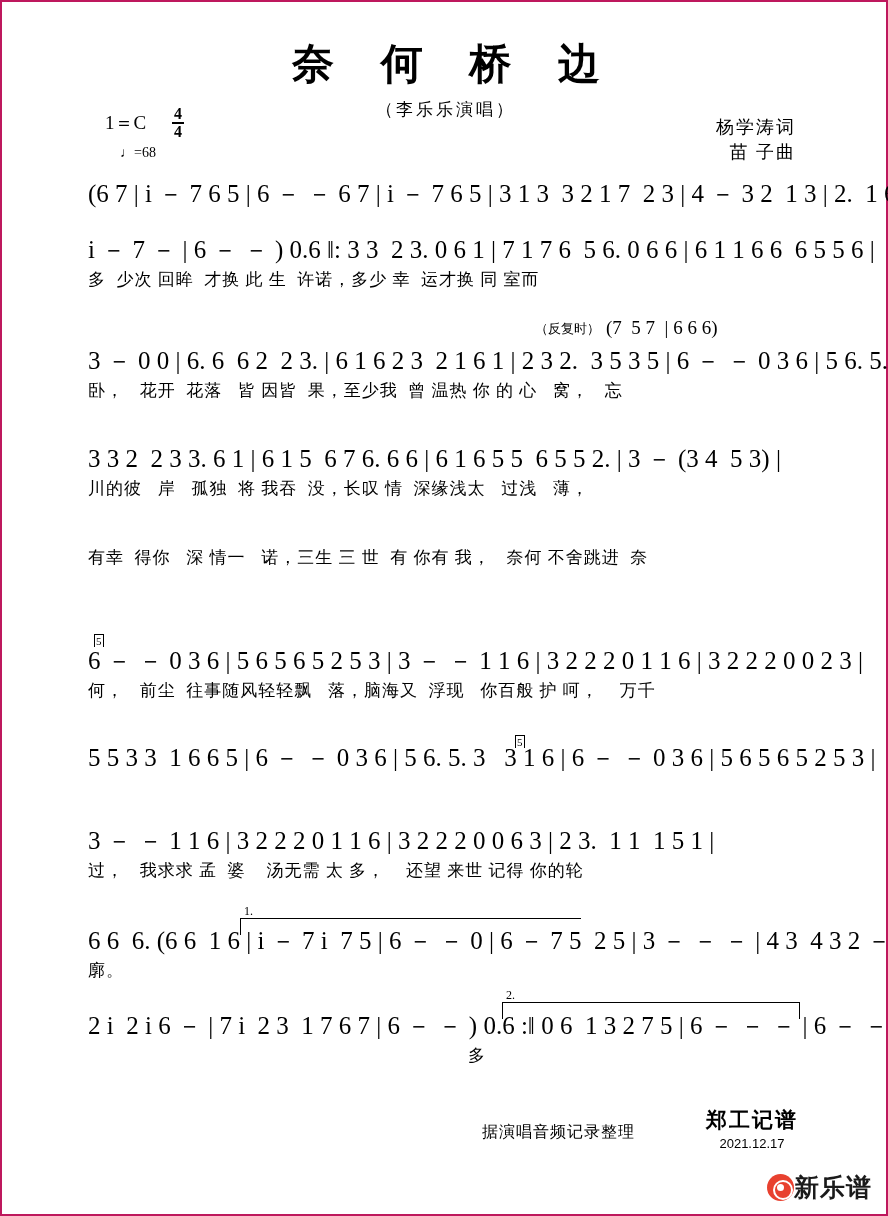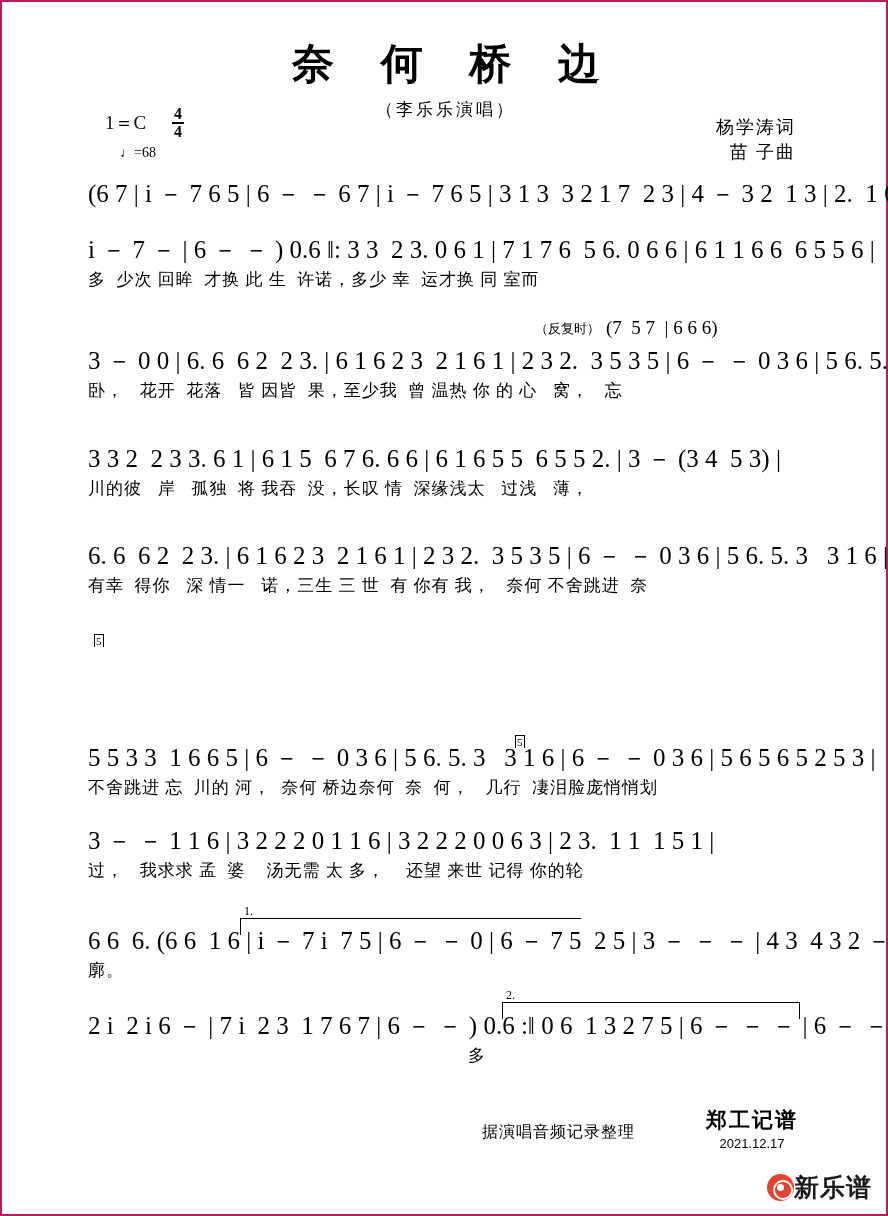--- a/index.html
+++ b/index.html
@@ -227,30 +227,32 @@
     <div class="notes">3 － 0 0 | 6. 6  6 2  2 3. | 6 1 6 2 3  2 1 6 1 | 2 3 2.  3 5 3 5 | 6 － － 0 3 6 | 5 6. 5. 3   3 1 6 |</div>
     <div class="lyrics">卧，   花开  花落   皆 因皆  果，至少我  曾 温热 你 的 心   窝，   忘</div>
   </div>
 
   <div class="row" style="top:443px;">
     <div class="notes">3 3 2  2 3 3. 6 1 | 6 1 5  6 7 6. 6 6 | 6 1 6 5 5  6 5 5 2. | 3 － (3 4  5 3) |</div>
     <div class="lyrics">川的彼   岸   孤独  将 我吞  没，长叹 情  深缘浅太   过浅   薄，</div>
   </div>
 
   <div class="row" style="top:540px;">
-    <div class="notes">6. 6  6 2  2 3. | 6 1 6 2 3  2 1 6 1 | 2 3 2.  3 5 3 5 | 6 － － 0 3 6 | 5 6. 5. 3   3 1 6 |</div>
     <div class="lyrics">有幸  得你   深 情一   诺，三生 三 世  有 你有 我，   奈何 不舍跳进  奈</div>
   </div>
 
   <div class="section-num" style="left:92px; top:632px;">5</div>
+  <div class="row" style="top:645px;">
+    <div class="notes">6 － － 0 3 6 | 5 6 5 6 5 2 5 3 | 3 － － 1 1 6 | 3 2 2 2 0 1 1 6 | 3 2 2 2 0 0 2 3 |</div>
+    <div class="lyrics">何，   前尘  往事随风轻轻飘   落，脑海又  浮现   你百般 护 呵，    万千</div>
+  </div>
 
   <div class="section-num" style="left:513px; top:733px;">5</div>
   <div class="row" style="top:742px;">
     <div class="notes">5 5 3 3  1 6 6 5 | 6 － － 0 3 6 | 5 6. 5. 3   3 1 6 | 6 － － 0 3 6 | 5 6 5 6 5 2 5 3 |</div>
-    <div class="lyrics">不舍跳进 忘  川的 河，  奈何 桥边奈何  奈  何，   几行  凄泪脸庞悄悄划</div>
   </div>
 
   <div class="row" style="top:825px;">
     <div class="notes">3 － － 1 1 6 | 3 2 2 2 0 1 1 6 | 3 2 2 2 0 0 6 3 | 2 3.  1 1  1 5 1 |</div>
     <div class="lyrics">过，   我求求 孟  婆    汤无需 太 多，    还望 来世 记得 你的轮</div>
   </div>
 
   <div class="ending-bracket" style="left:238px; top:916px; width:340px;"></div>
   <div class="ending-num" style="left:242px; top:902px;">1.</div>
 

